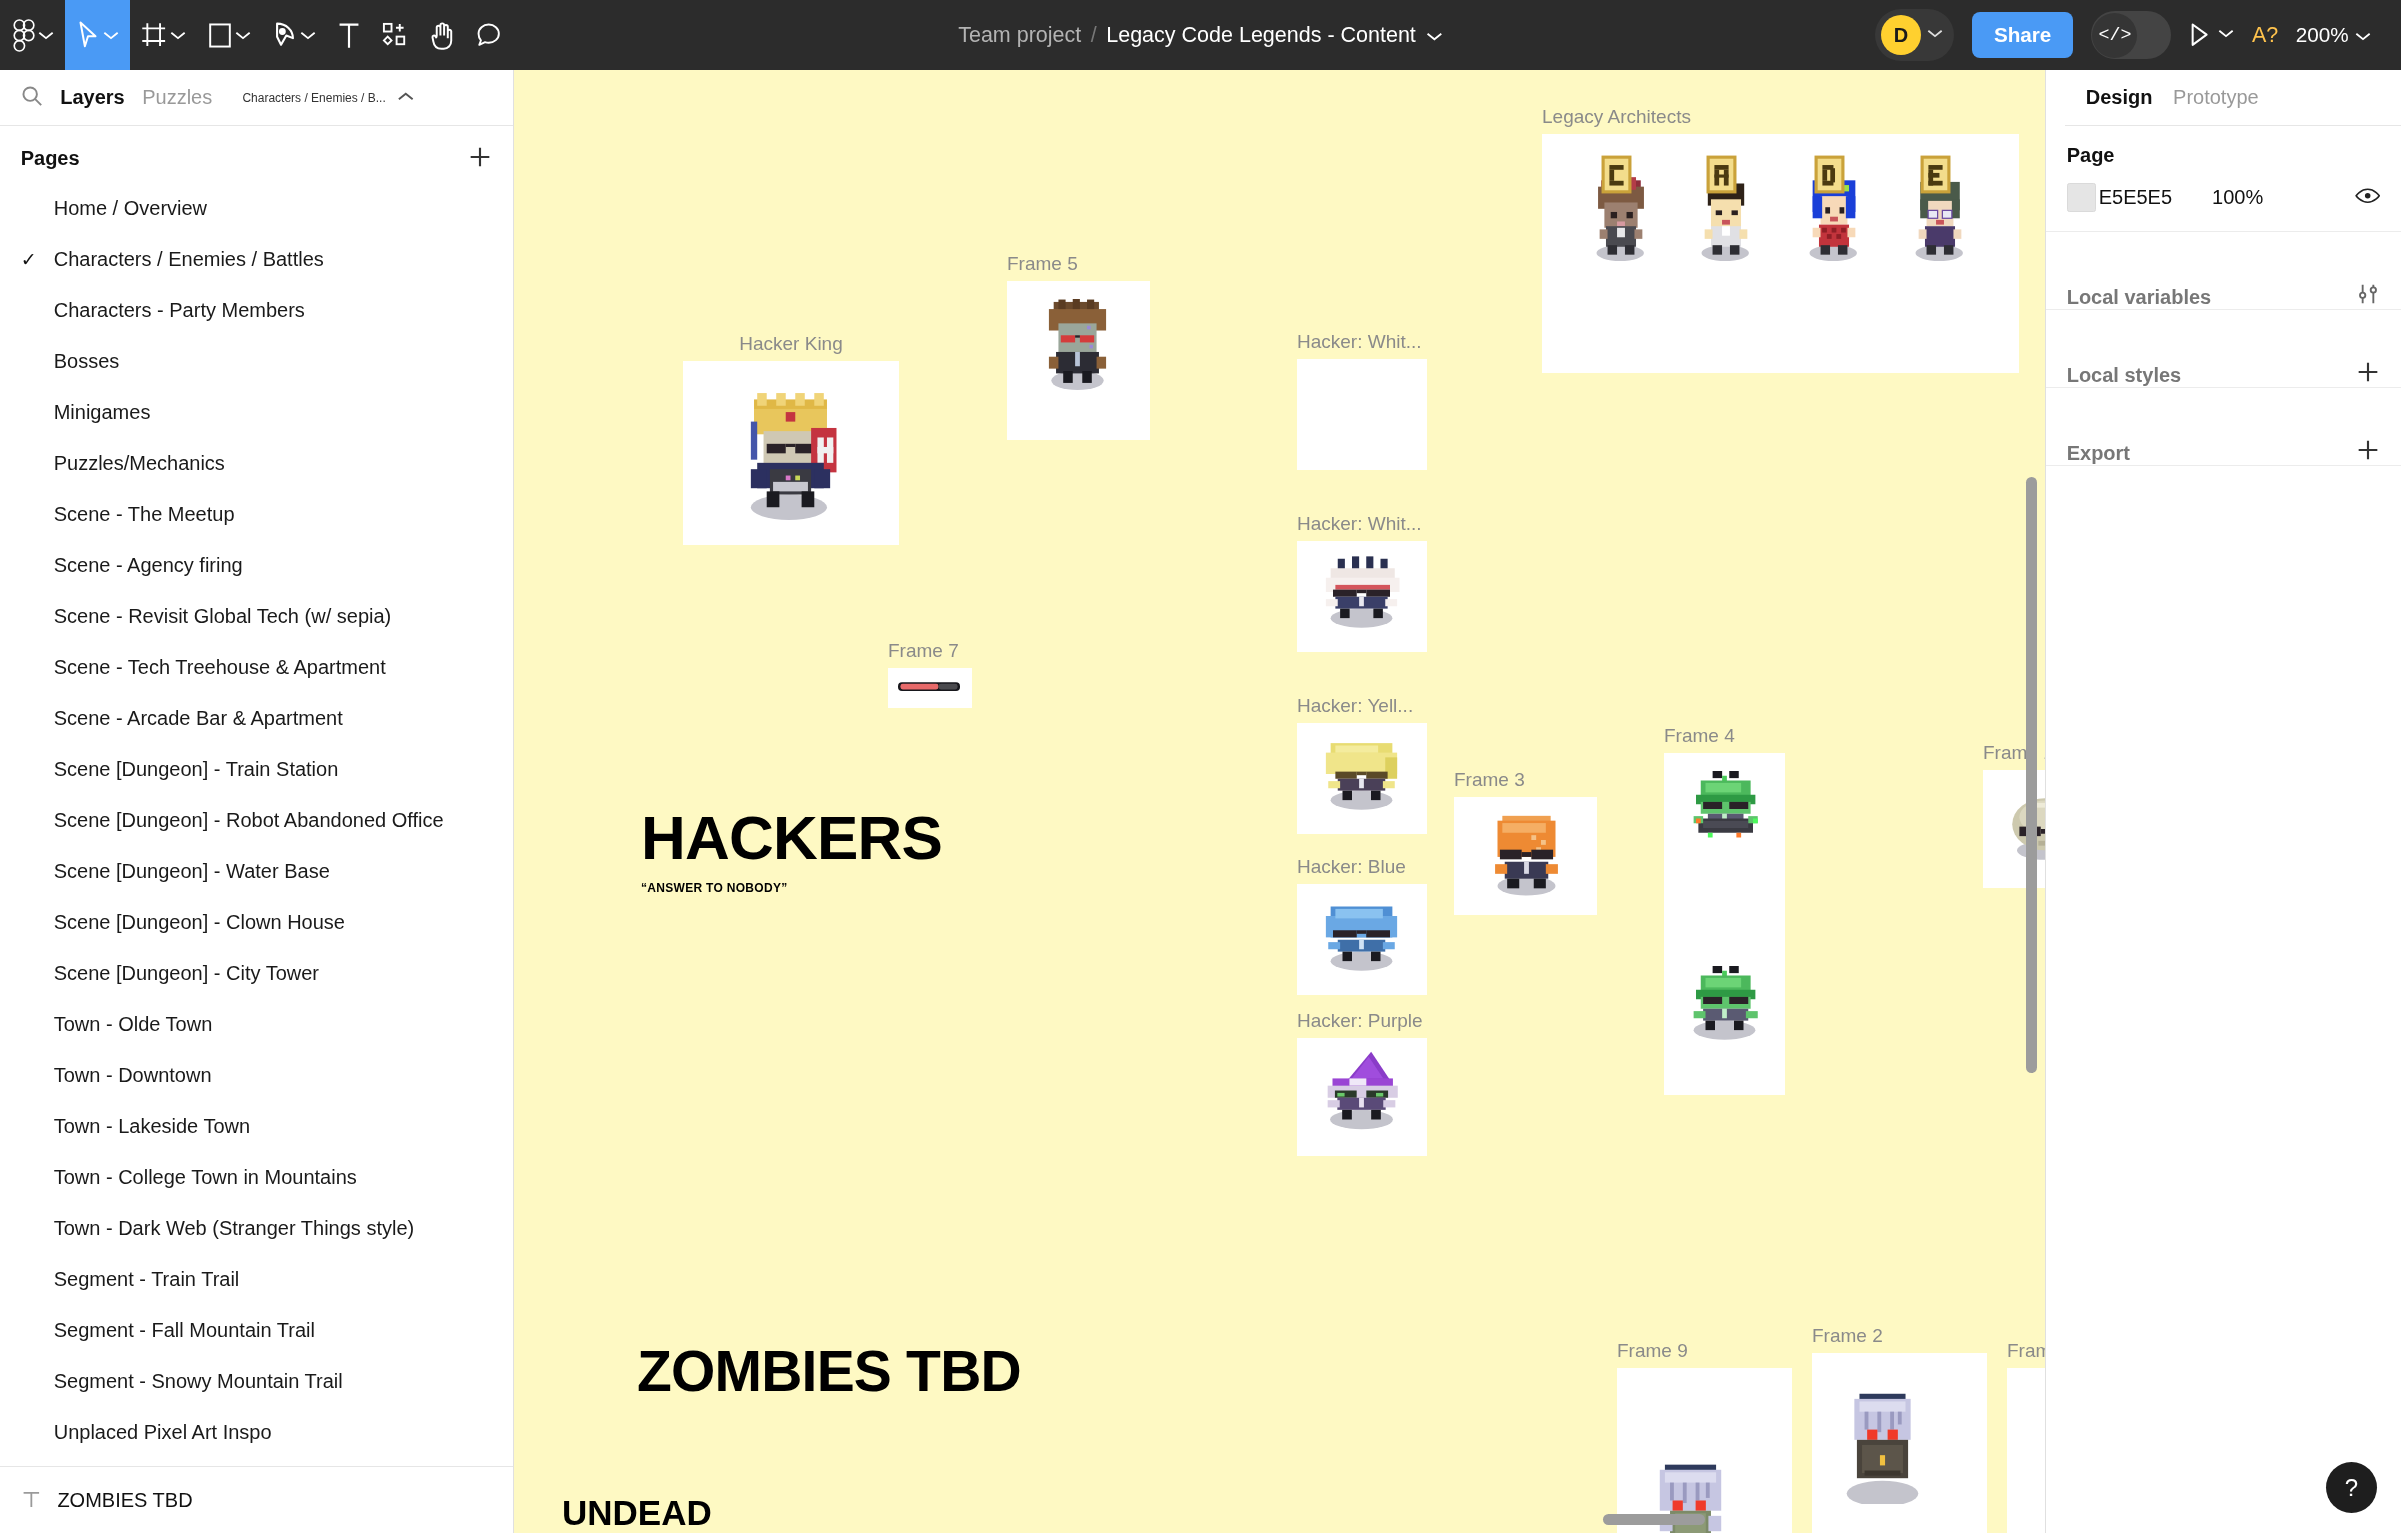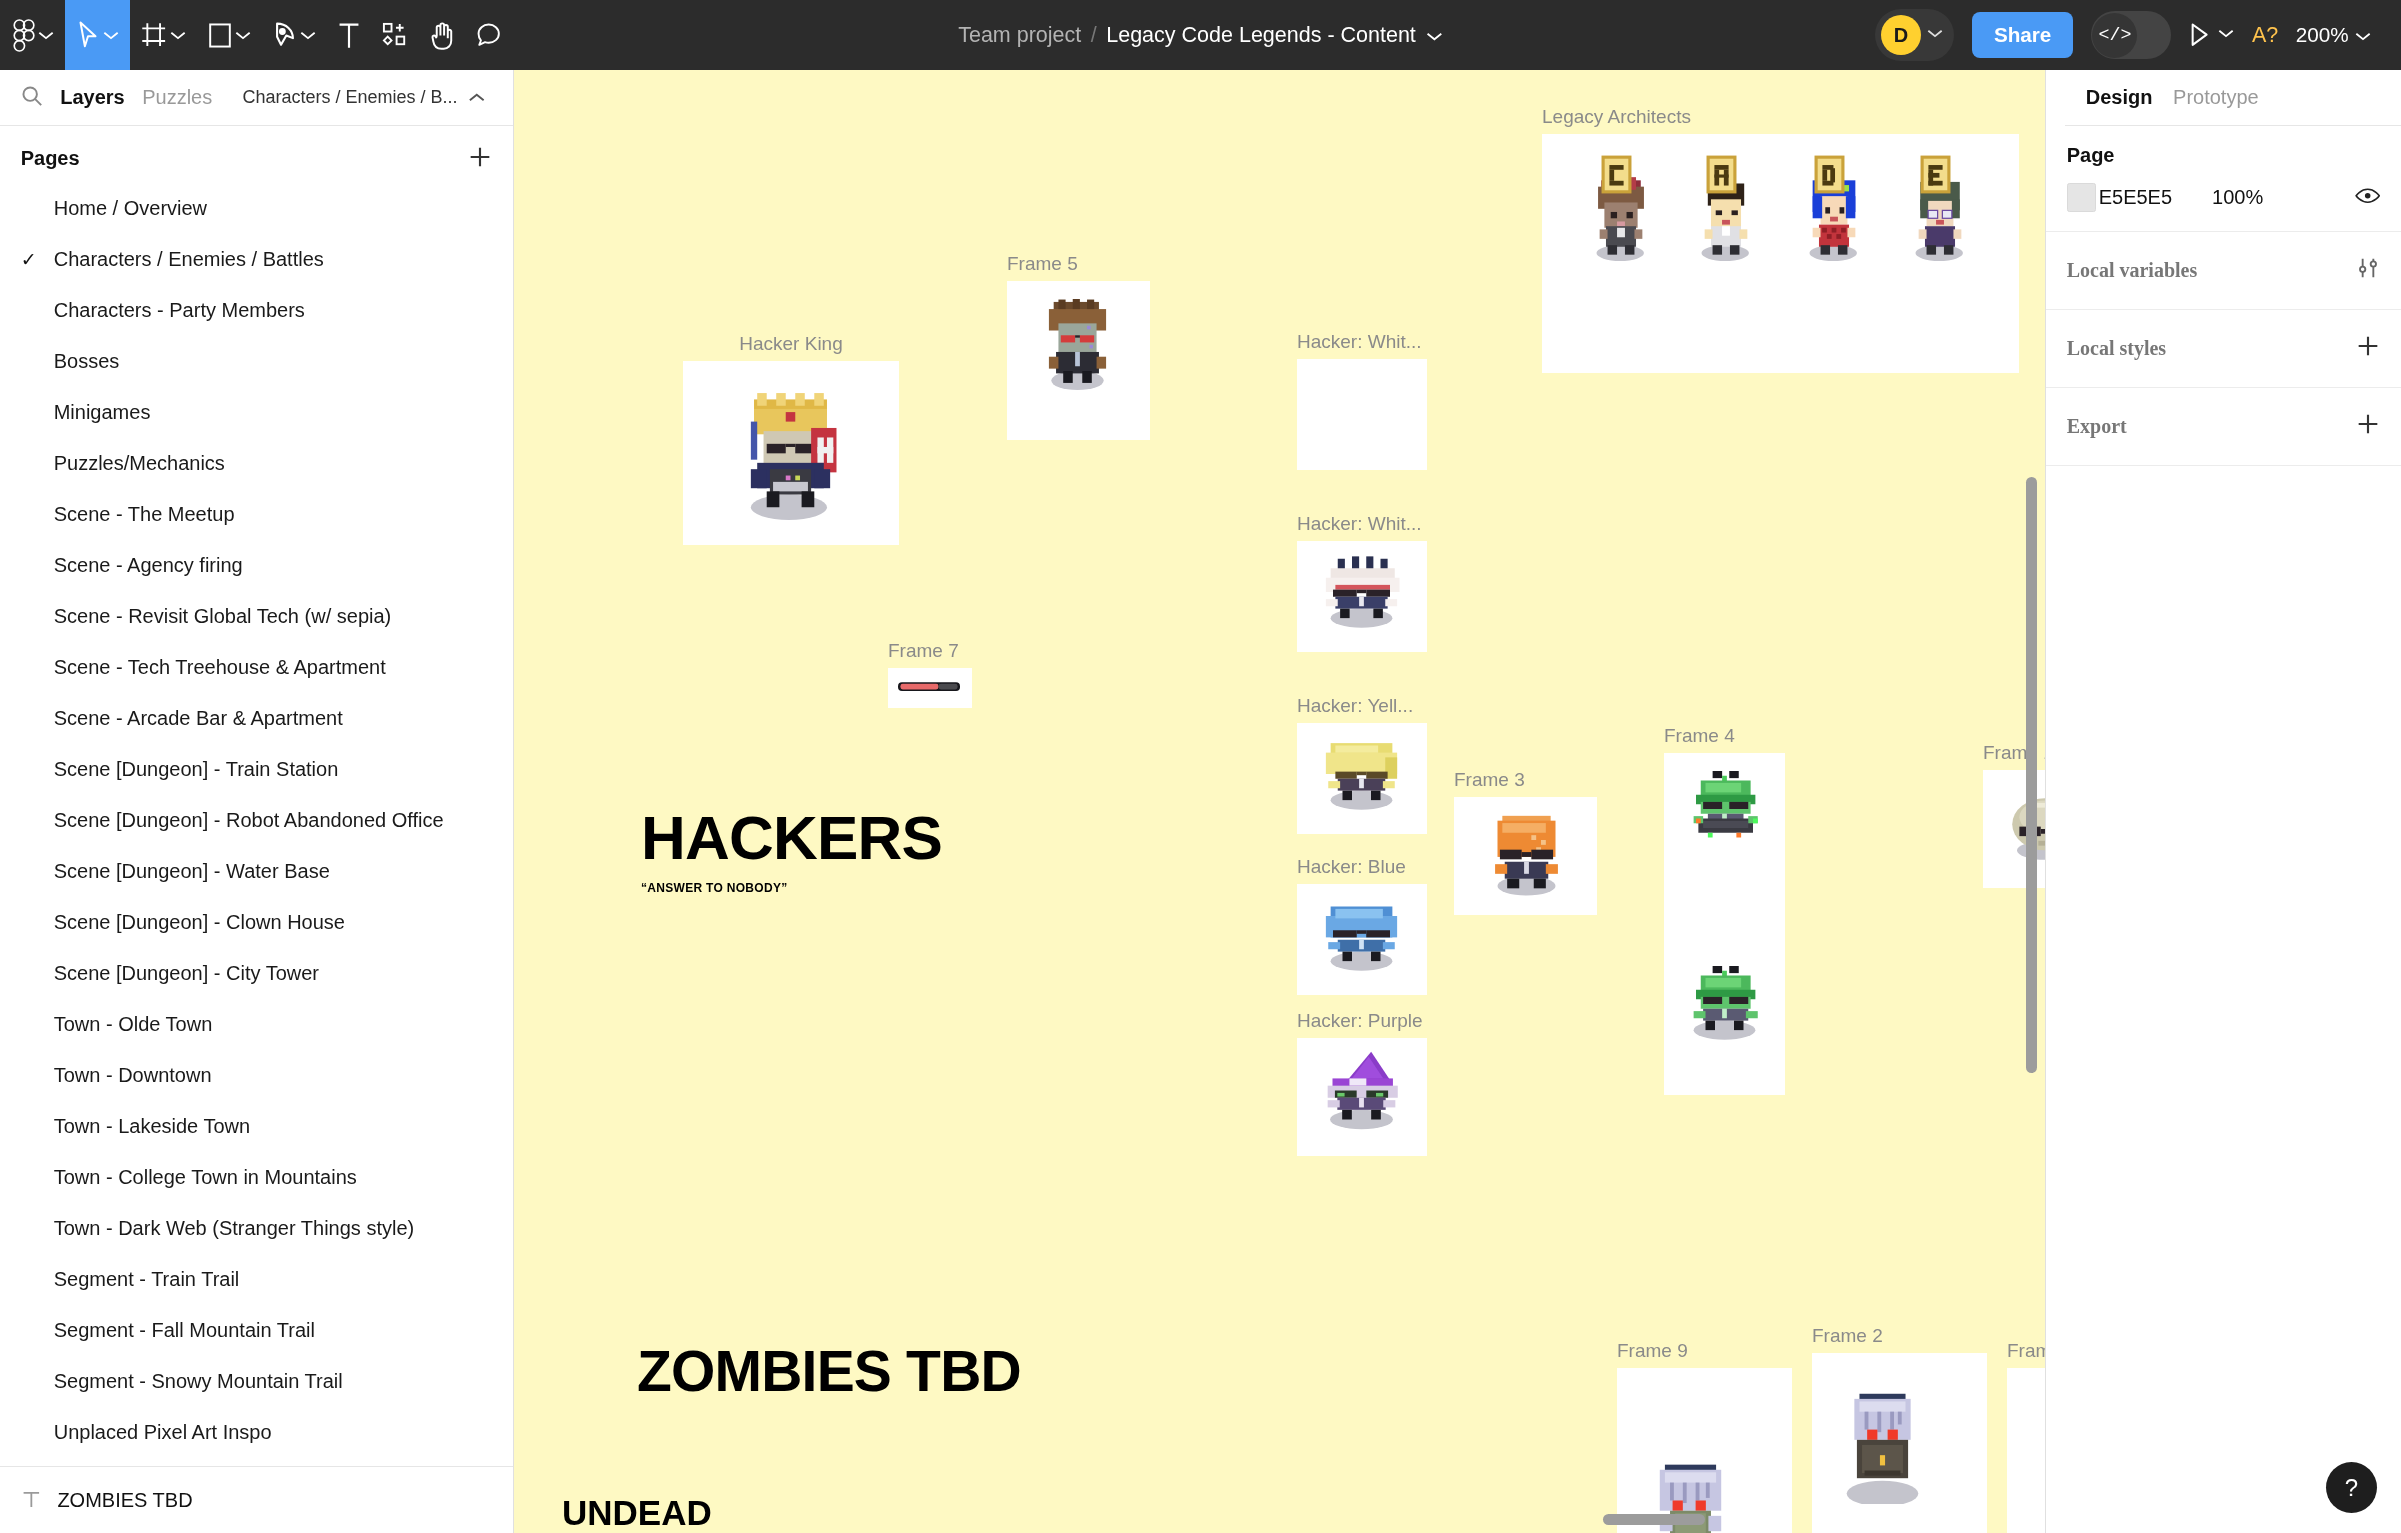--- a/index.html
+++ b/index.html
@@ -74,21 +74,21 @@
     width: 514px; flex: 0 0 514px; background: #fff; display: flex; flex-direction: column;
     border-right: 0.8px solid #e0e0e0; min-height: 0; position: relative; z-index: 20;
   }
   .lp-tabs {
     height: 56px; display: flex; align-items: center; gap: 17.5px; padding: 0 20.7px;
     border-bottom: 0.8px solid #e6e6e6; flex: 0 0 56px;
   }
   .lp-tab { font-size: 20px; color: #999; cursor: pointer; }
   .lp-tab.active { color: #111; font-weight: bold; }
   .lp-crumb {
-    margin-left: 12.7px; font-size: 18px; color: #333; cursor: pointer;
+    margin-left: 12.7px; font-size: 12px; color: #333; cursor: pointer;
     display: flex; align-items: flex-end; gap: 11px; white-space: nowrap;
   }
   .lp-pages-head {
     display: flex; align-items: center; justify-content: space-between;
     padding: 19px 20.7px 11px 20.7px; flex: 0 0 auto;
   }
   .lp-pages-title { font-size: 20px; font-weight: bold; color: #111; }
   .plus-btn { cursor: pointer; color: #333; }
   .pagelist { flex: 1; overflow: hidden; padding-bottom: 4.8px; }
   .page-item {
@@ -145,22 +145,22 @@
   .rp-sec-title { font-size: 20px; font-weight: bold; color: #111; margin-bottom: 16px; }
   .rp-row { display: flex; align-items: center; gap: 3px; }
   .swatch {
     width: 29px; height: 29px; background: #e5e5e5; border: 0.8px solid #dadada;
     border-radius: 2.4px; flex: 0 0 29px; cursor: pointer;
   }
   .hexval { font-size: 20px; color: #111; cursor: pointer; }
   .opval { font-size: 20px; color: #111; margin-left: 37px; cursor: pointer; }
   .eye { margin-left: auto; cursor: pointer; color: #222; }
   .rp-line {
-    height: 78px; display: flex; align-items: center; justify-content: space-between;
-    padding: 0 20.7px; border-bottom: 0.8px solid #ececec; cursor: pointer; font-family: Liberation Serif, serif;
+    height: 78px; display: flex; align-items: flex-end; justify-content: space-between;
+    padding: 0 20.7px; border-bottom: 0.8px solid #ececec; cursor: pointer;
   }
   .rp-line-label { font-size: 20px; color: #777; font-weight: bold; }
   .rp-line-icon { color: #333; }
 
   
   .help-btn {
     position: absolute; right: 24px; bottom: 20.7px;
     width: 51px; height: 51px; border-radius: 50%; background: #1e1e1e;
     color: #fff; font-size: 24px; display: flex; align-items: center;
     justify-content: center; cursor: pointer; z-index: 60;

